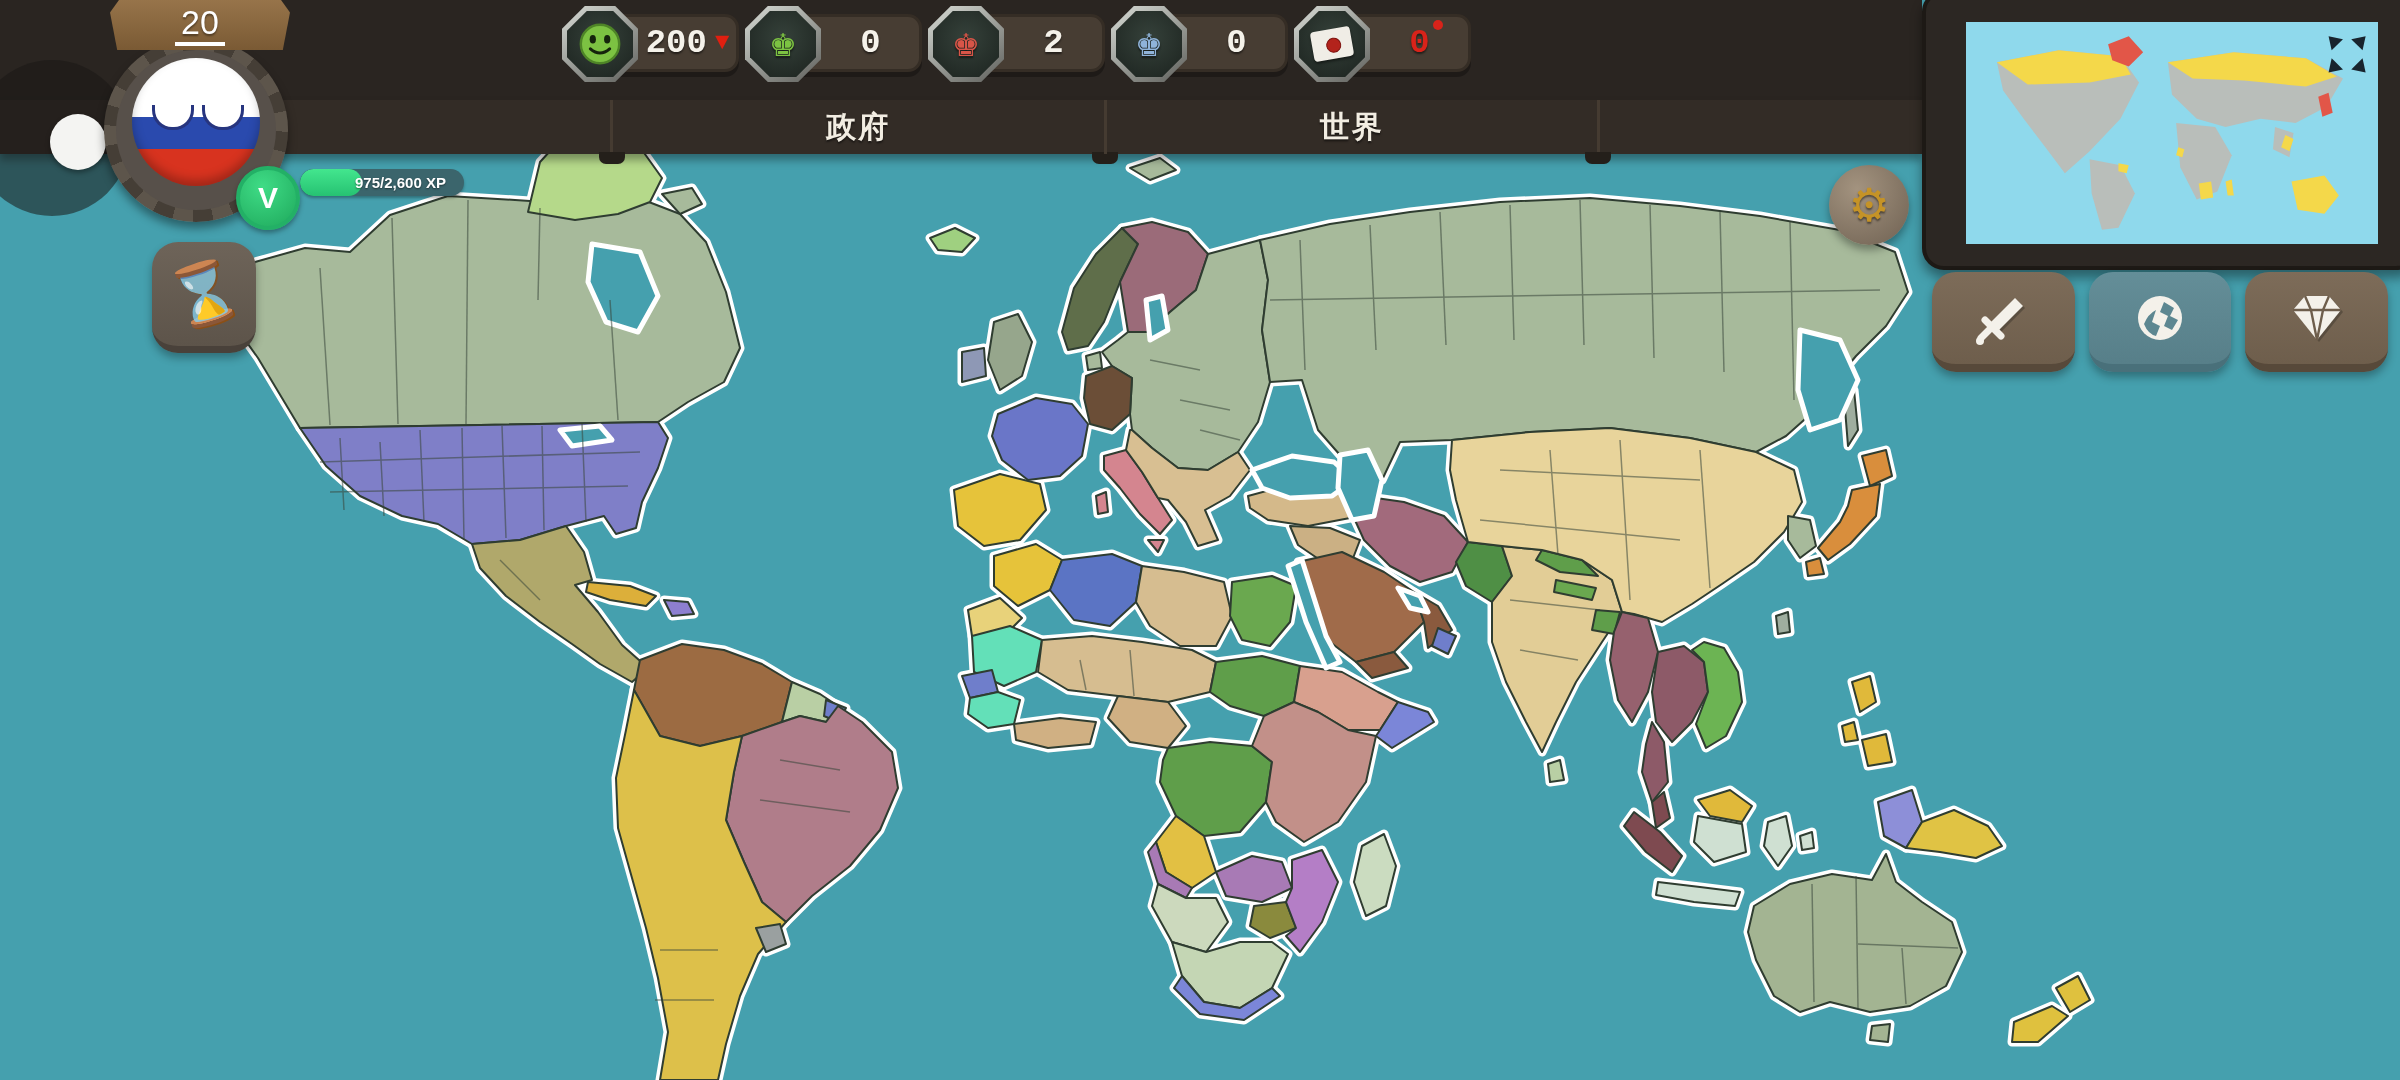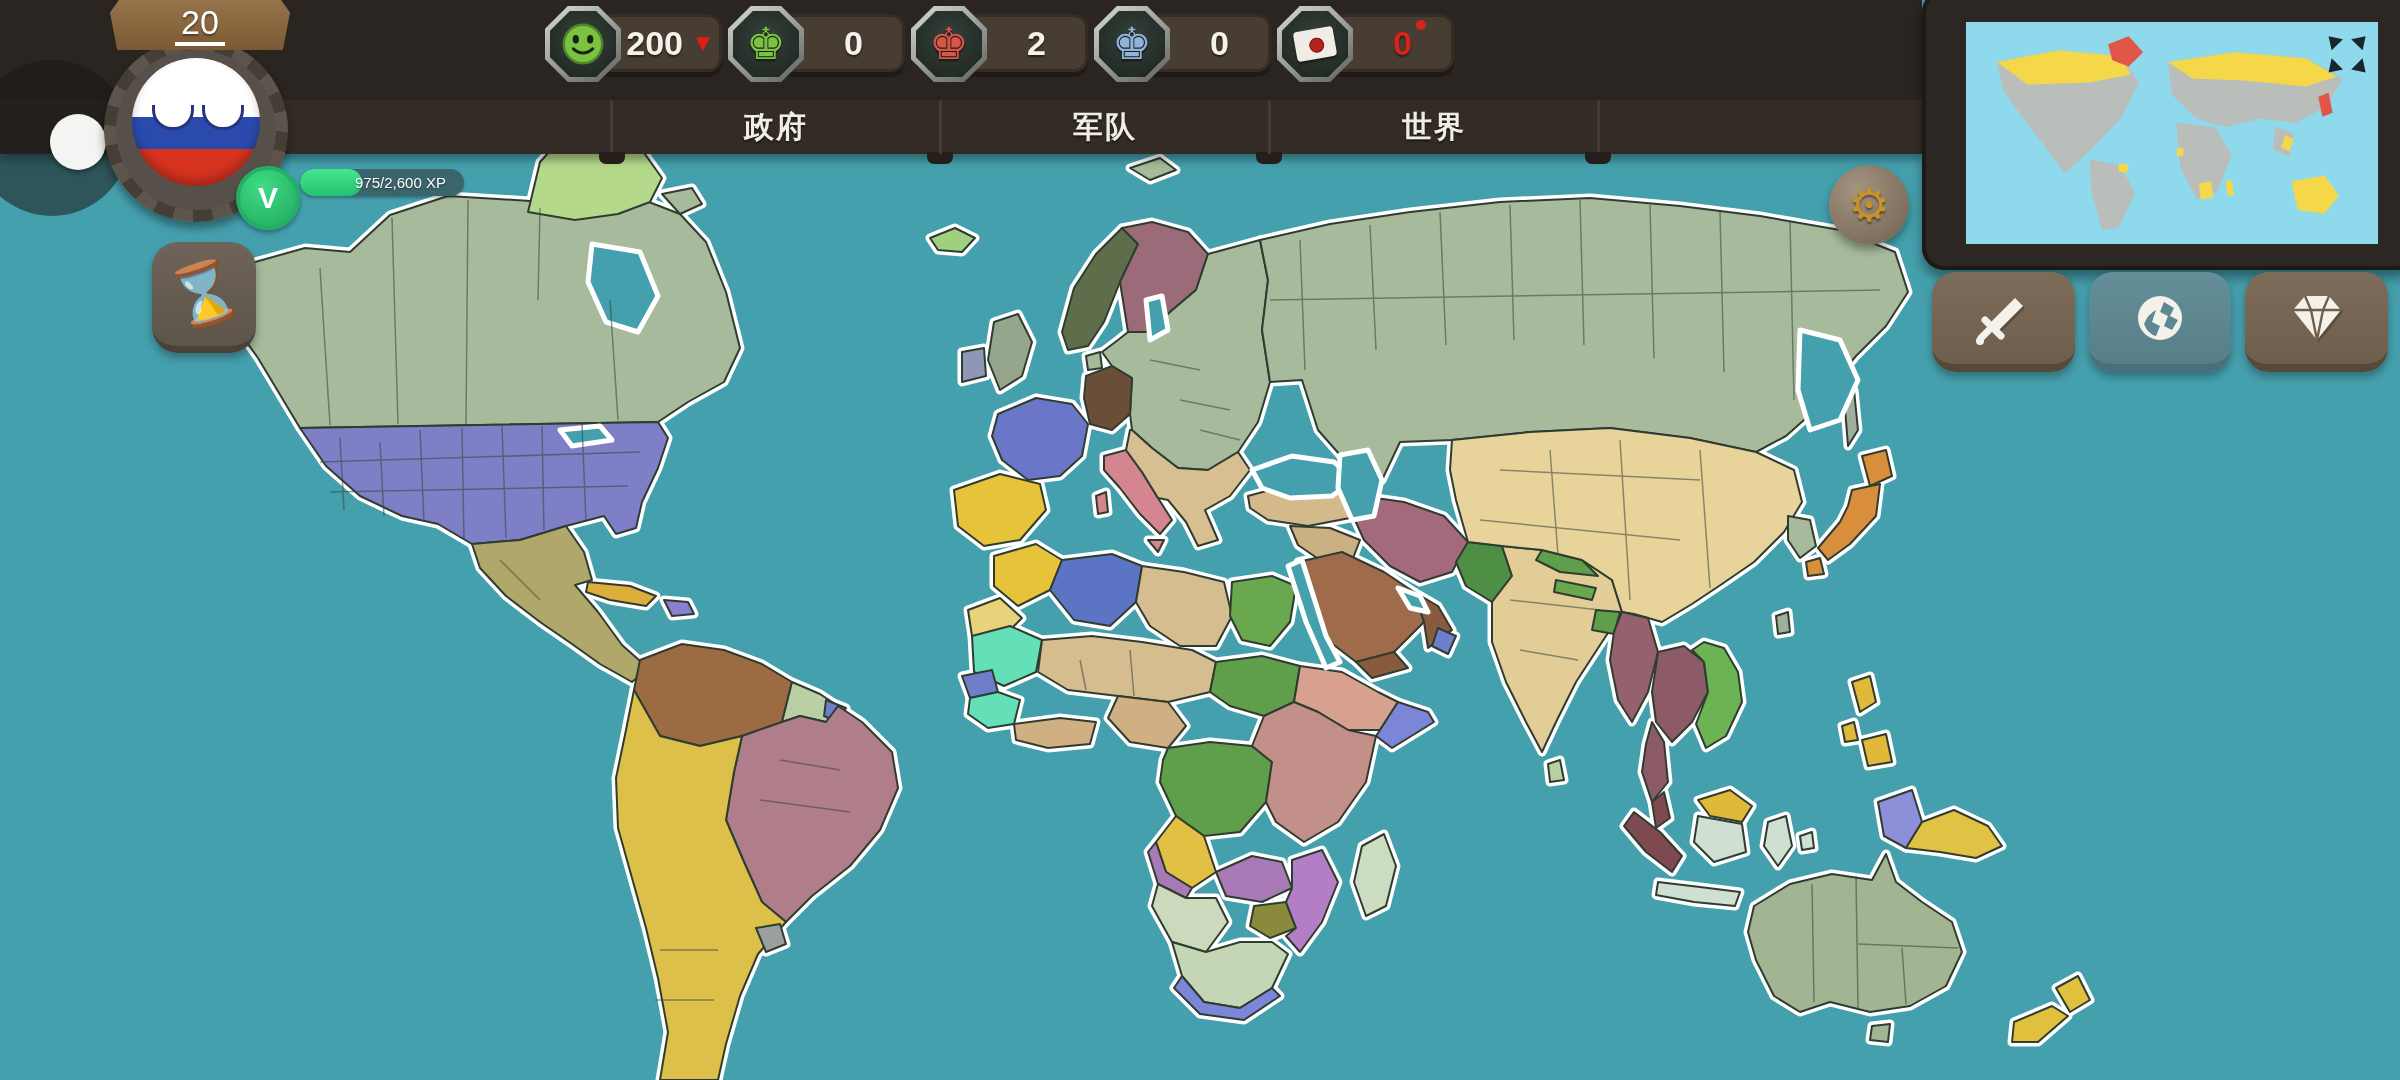--- a/index.html
+++ b/index.html
@@ -18,21 +18,21 @@
   .tab{position:relative;flex:1;display:flex;align-items:center;justify-content:center;
        color:#f2ede2;font-size:30px;font-weight:bold;letter-spacing:2px;
        border-left:3px solid #453b31;cursor:pointer;text-shadow:0 2px 2px rgba(0,0,0,.5);}
   .tab:last-child{border-right:3px solid #453b31;}
   .tab::after{content:"";position:absolute;right:-14px;bottom:-10px;width:26px;height:12px;
               background:#241f1a;border-radius:0 0 7px 7px;}
   .tab:first-child::before{content:"";position:absolute;left:-14px;bottom:-10px;width:26px;height:12px;
               background:#241f1a;border-radius:0 0 7px 7px;}
 
   
-  .resources{position:absolute;left:545px;top:6px;display:flex;z-index:25;}
+  .resources{position:absolute;left:562px;top:6px;display:flex;z-index:25;font-family:Liberation Mono, monospace;}
   .res{position:relative;width:177px;height:74px;margin-right:6px;}
   .plate{position:absolute;left:34px;top:8px;right:0;bottom:8px;background:#473d33;
          border:3px solid #352d25;border-radius:14px;box-shadow:0 5px 0 rgba(0,0,0,.28);
          display:flex;align-items:center;justify-content:center;padding-left:40px;}
   .val{color:#f5f2ea;font-size:34px;font-weight:bold;text-shadow:0 2px 2px rgba(0,0,0,.5);}
   .val.neg{color:#d8231a;}
   .arr{font-size:24px;margin-left:8px;line-height:1;}
   .arr.down{color:#e01f10;} .arr.up{color:#27b53c;}
   .oct{position:absolute;left:0;top:0;width:76px;height:76px;z-index:2;
        clip-path:polygon(30% 0,70% 0,100% 30%,100% 70%,70% 100%,30% 100%,0 70%,0 30%);
@@ -74,21 +74,21 @@
   .vbadge{position:absolute;left:236px;top:166px;width:56px;height:56px;border-radius:50%;z-index:26;
           background:radial-gradient(circle at 40% 30%,#3fdc86,#1fa95c);
           border:4px solid #23b066;box-shadow:0 3px 5px rgba(0,0,0,.35);
           display:flex;align-items:center;justify-content:center;
           color:#fff;font-size:30px;font-weight:bold;cursor:pointer;}
   .xp{position:absolute;left:300px;top:169px;width:164px;height:27px;border-radius:14px;
       background:#3b656c;overflow:hidden;z-index:22;box-shadow:0 2px 3px rgba(0,0,0,.3);}
   .xp-fill{position:absolute;left:0;top:0;bottom:0;width:37.5%;
       background:linear-gradient(#43e68e,#26c272);border-radius:14px;}
   .xp-text{position:absolute;inset:0;display:flex;align-items:center;justify-content:center;
-      color:#fff;font-size:15px;font-weight:normal;text-shadow:0 1px 2px rgba(0,0,0,.5);padding-left:37px;}
+      color:#fff;font-size:15px;font-weight:bold;text-shadow:0 1px 2px rgba(0,0,0,.5);padding-left:37px;}
 
   
   .sq-btn{position:absolute;left:152px;top:242px;width:104px;height:104px;border-radius:26px;
       background:linear-gradient(#6e6459,#5d544a);border-bottom:7px solid #49413a;
       box-shadow:0 5px 8px rgba(0,0,0,.3);display:flex;align-items:center;justify-content:center;
       z-index:15;cursor:pointer;}
   .hourglass{font-family:"DejaVu Sans",sans-serif;font-size:58px;color:#d07f2e;
       transform:rotate(-18deg);text-shadow:2px 2px 0 #8a4f16;}
   .gear-btn{position:absolute;left:1829px;top:165px;width:80px;height:80px;border-radius:50%;
       background:radial-gradient(circle at 35% 30%,#a3937f,#6f6152);
@@ -453,23 +453,20 @@
       <div class="alert-dot"></div>
     </div>
   </div>
 
   <div class="tabstrip">
     <div class="tabs">
       <div class="tab">
           <span>政府</span>
         </div>
       <div class="tab">
-          <span>军队</span>
-        </div>
-      <div class="tab">
           <span>世界</span>
         </div>
     </div>
   </div>
 
   <div class="dark-circle"></div>
   <div class="white-circle"></div>
   <div class="gear-ring"></div>
   <div class="ball">
     <div class="eye l"></div>

